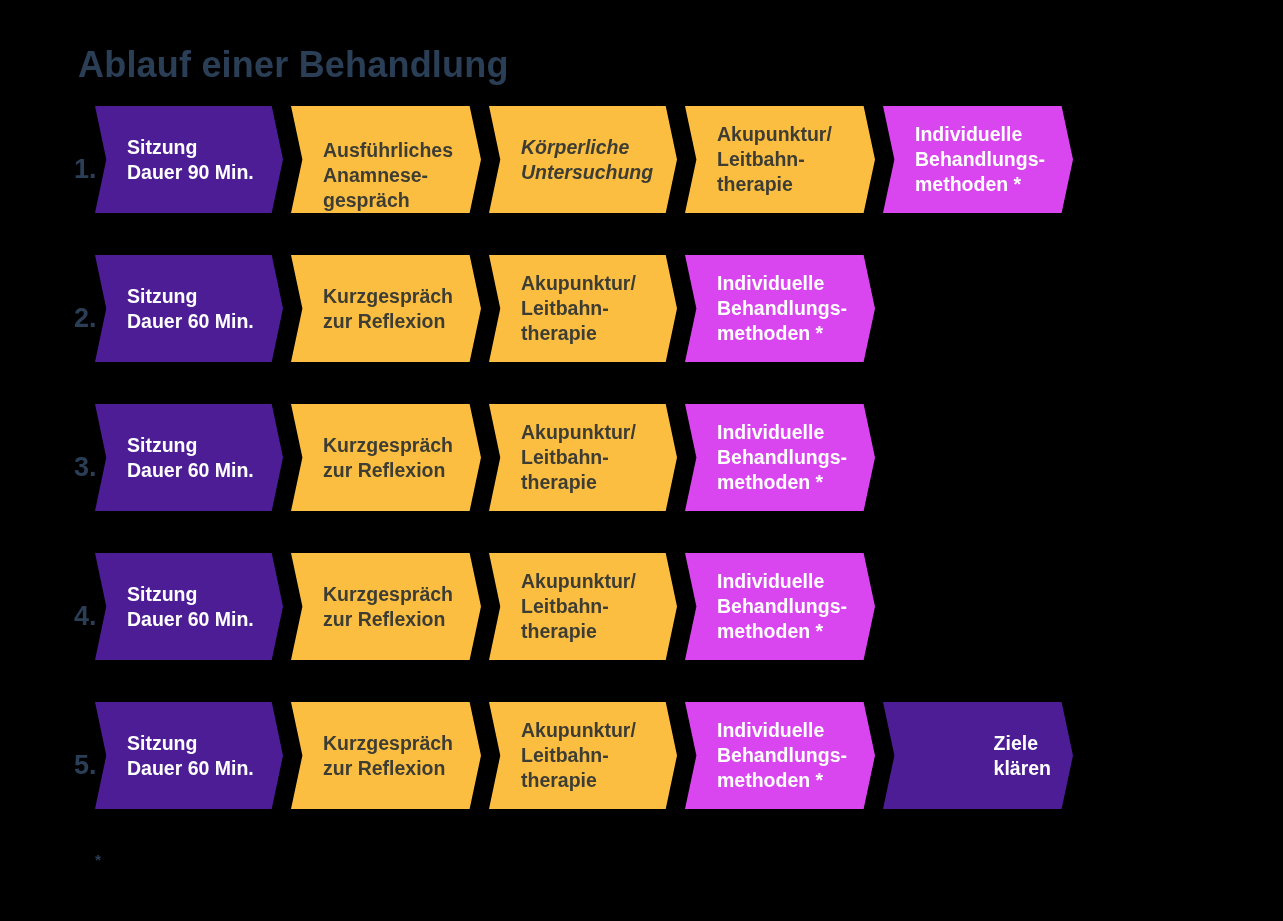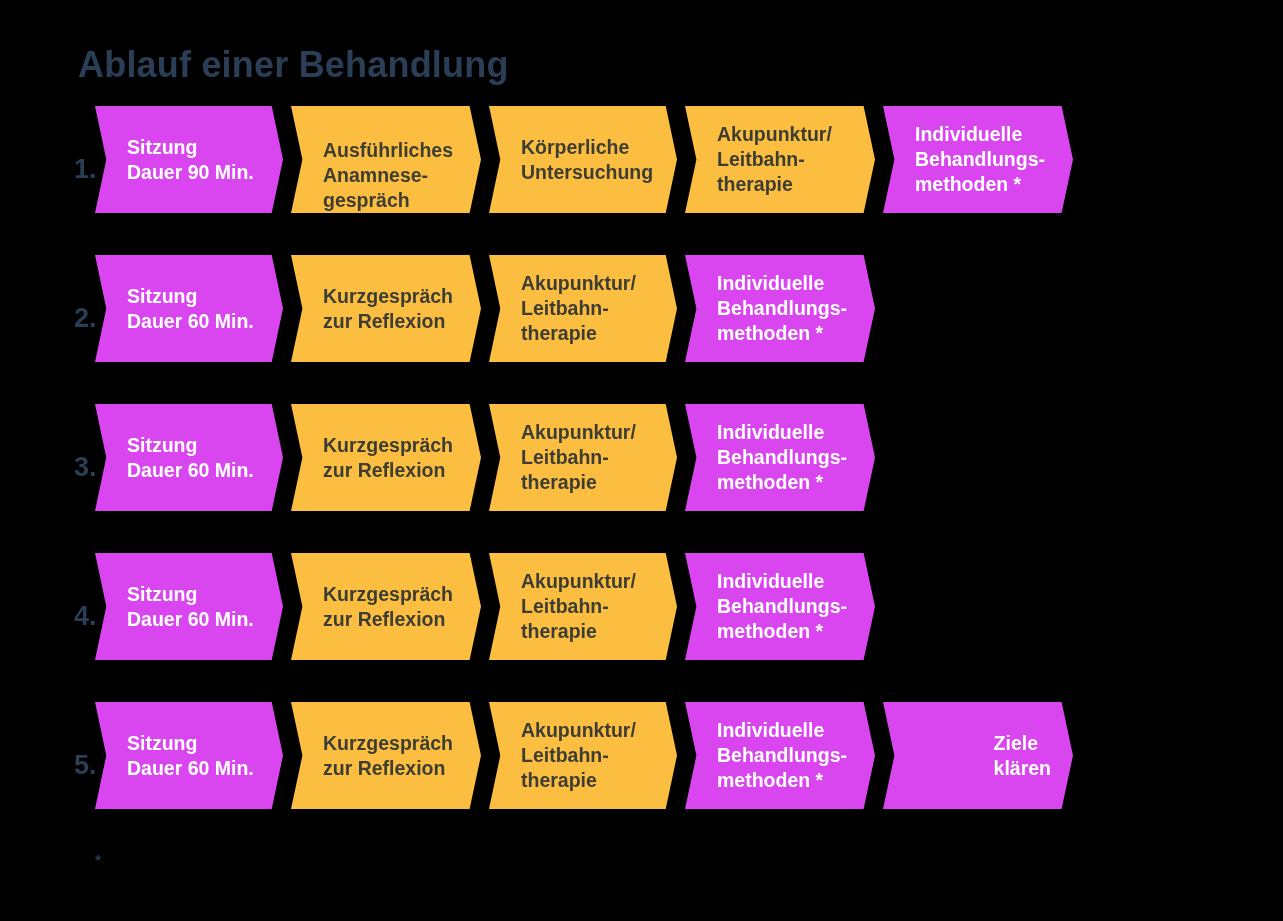--- a/index.html
+++ b/index.html
@@ -69,21 +69,21 @@
     clip-path: polygon(0 0, 94% 0, 100% 50%, 94% 100%, 0 100%, 6% 50%);
   }
   .chev-label {
     padding-left: 32px;
     padding-right: 22px;
     font-size: 19.5px;
     font-weight: bold;
     line-height: 1.28;
     white-space: pre-line;
   }
-  .teal   { background: #d946ef; }
+  .teal   { background: #4c1d95; }
   .yellow { background: #fbbe41; }
   .salmon { background: #d946ef; }
   .txt-light { color: #ffffff; }
   .txt-dark  { color: #3d3d34; }
 
   #footnote {
     position: absolute;
     left: 95px;
     top: 848px;
     width: 1090px;
@@ -111,21 +111,21 @@
       <div class="chev-track">
         <div class="chev teal first" style="width: 188px;">
           <div class="chev-label txt-light">Sitzung
 Dauer 90 Min.</div>
         </div>
         <div class="chev yellow" style="width: 190px; justify-content: flex-end;">
           <div class="chev-label txt-dark">Ausführliches
 Anamnese-
 gespräch</div>
         </div>
-        <div class="chev yellow" style="width: 188px;">
+        <div class="chev yellow" style="width: 188px; font-style: italic;">
           <div class="chev-label txt-dark">Körperliche
 Untersuchung</div>
         </div>
         <div class="chev yellow" style="width: 190px;">
           <div class="chev-label txt-dark">Akupunktur/
 Leitbahn-
 therapie</div>
         </div>
         <div class="chev salmon" style="width: 190px;">
           <div class="chev-label txt-light">Individuelle

